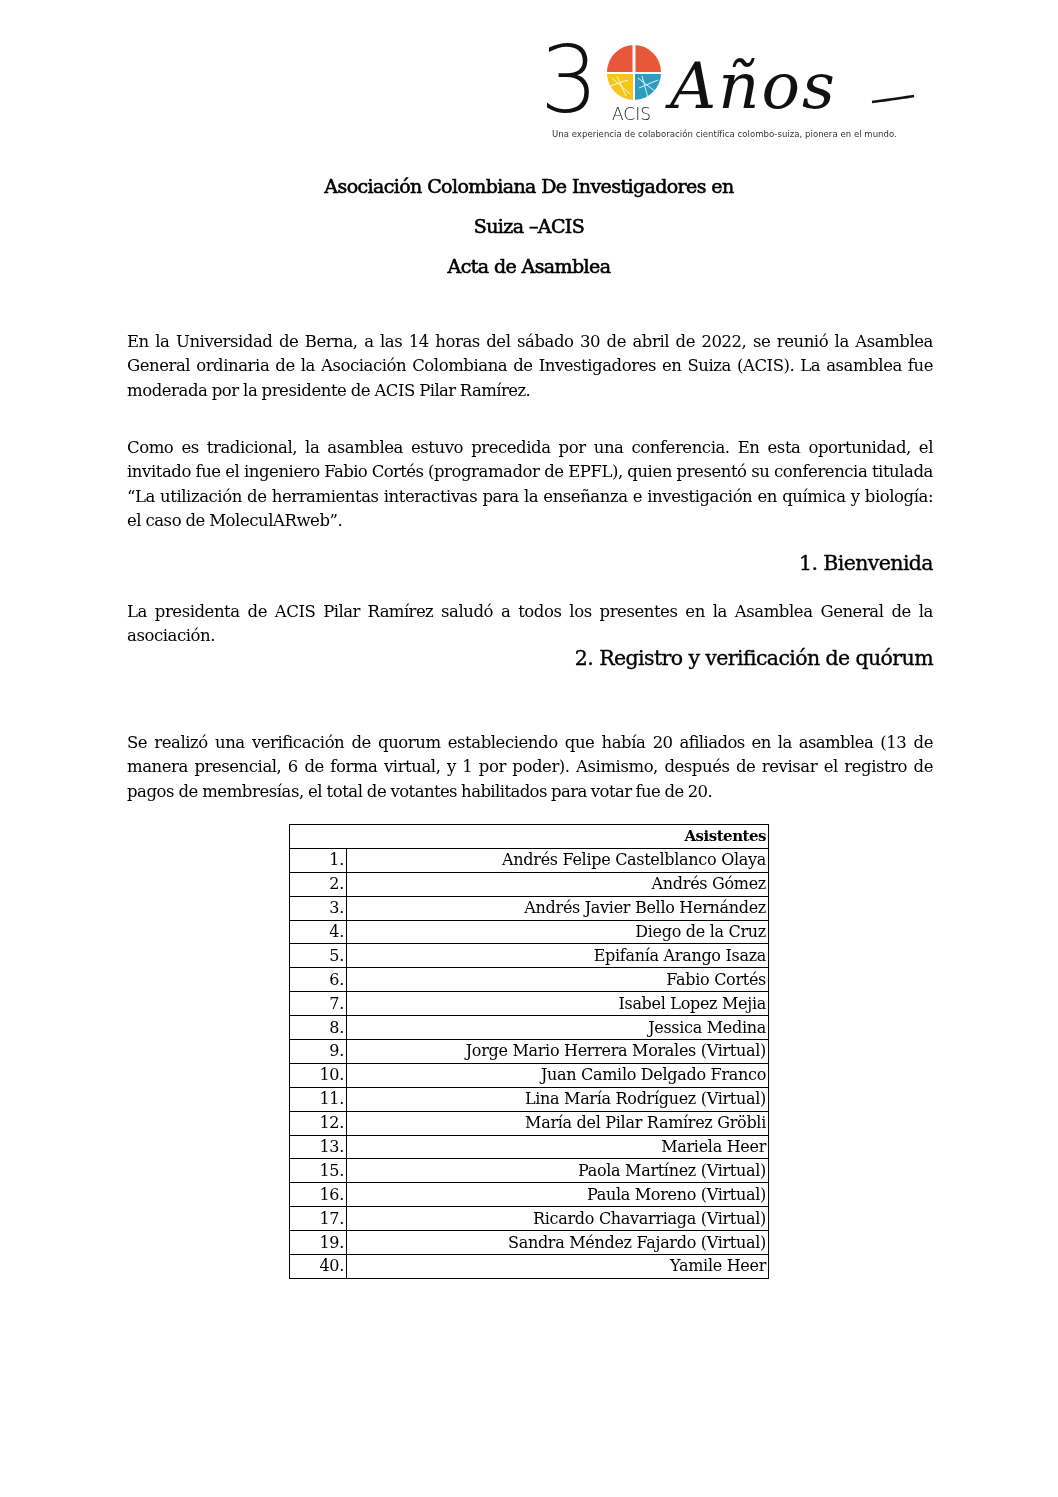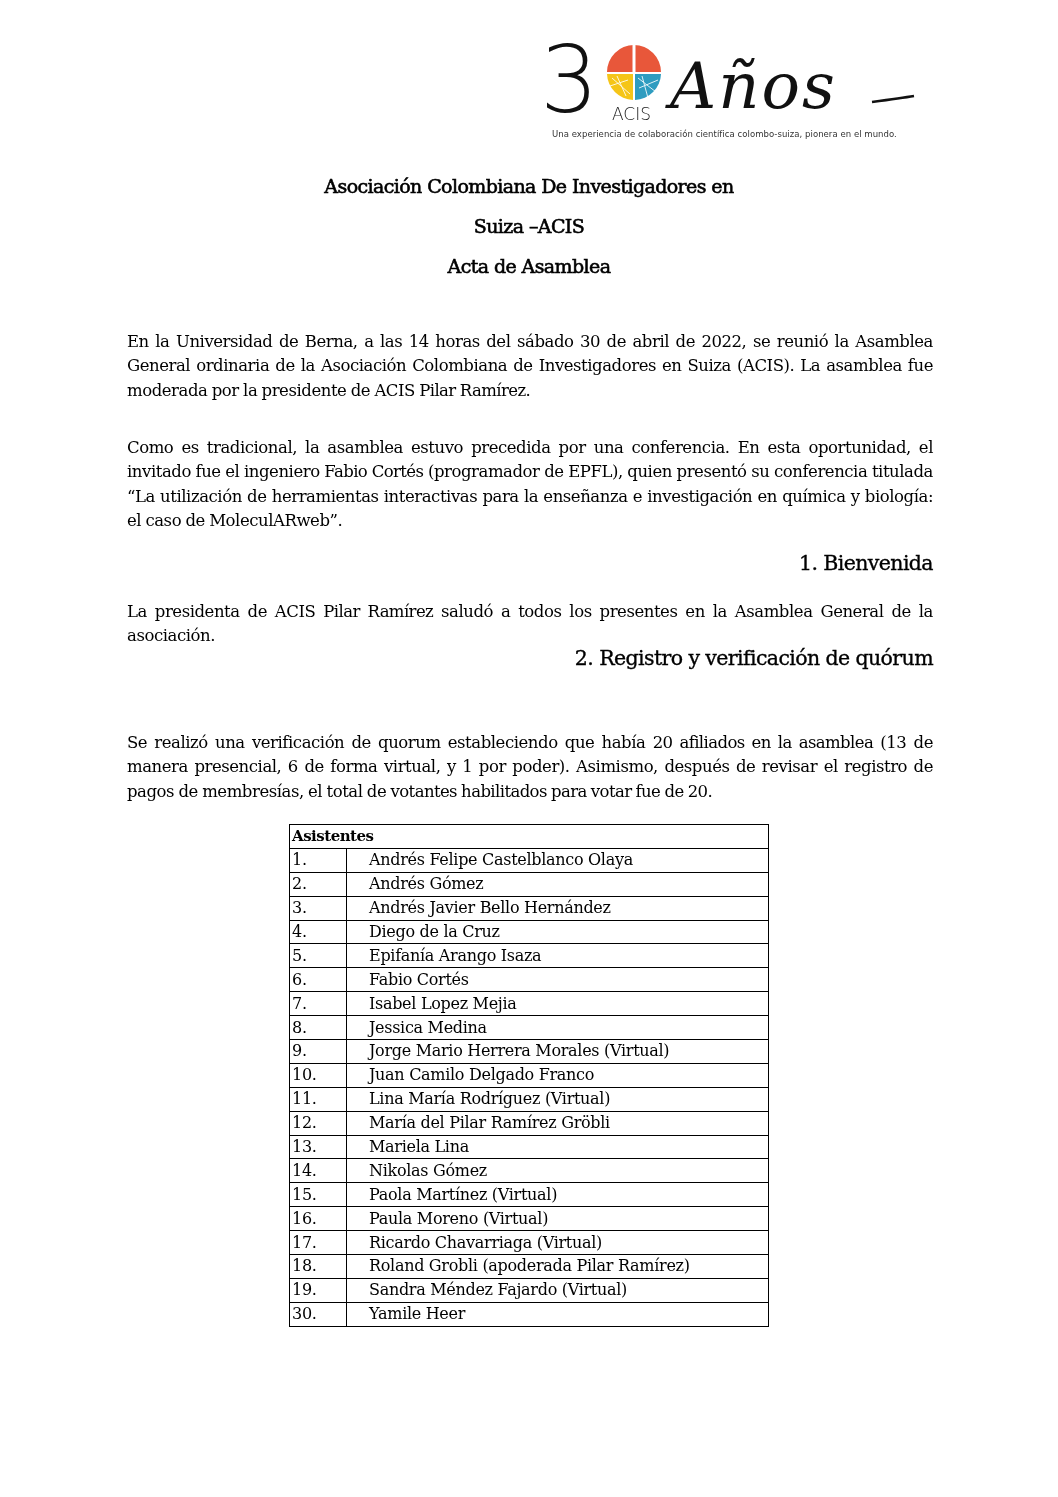--- a/index.html
+++ b/index.html
@@ -13,21 +13,21 @@
   
   .title { position: absolute; left: 100px; width: 858px; top: 166px; text-align: center; font-family: "DejaVu Serif", serif; font-size: 19px; line-height: 40px; font-weight: normal; -webkit-text-stroke: 0.6px #000; letter-spacing: -0.6px; }
   .title div { white-space: nowrap; }
 
   .para { position: absolute; left: 127px; width: 806px; font-family: "DejaVu Serif", serif; font-size: 16.5px; line-height: 24.4px; text-align: justify; letter-spacing: -0.45px; word-spacing: -0.5px; }
   .para b { font-weight: normal; letter-spacing: -0.6px; }
 
   .heading { position: absolute; left: 127px; width: 806px; text-align: right; font-family: "DejaVu Serif", serif; font-size: 20.5px; line-height: 28px; -webkit-text-stroke: 0.35px #000; letter-spacing: -0.6px; }
 
   table.att { position: absolute; left: 289px; top: 824px; width: 480px; border-collapse: collapse; font-family: "DejaVu Serif", serif; font-size: 16px; letter-spacing: -0.3px; }
-  table.att td, table.att th { border: 1.5px solid #000; padding: 0 2px; height: 22.9px; line-height: 20px; text-align: left; vertical-align: middle; }
+  table.att td, table.att th { border: 1.5px solid #000; padding: 0 2px; height: 22.9px; line-height: 20px; text-align: right; vertical-align: middle; }
   table.att th { font-weight: bold; font-size: 15px; letter-spacing: -0.5px; }
   table.att td.num { width: 52px; }
   table.att td.name { padding-left: 22px; }
 </style>
 </head>
 <body>
 
 <div class="logo">
   <svg width="380" height="92" viewBox="0 0 380 92">
 
@@ -129,44 +129,36 @@
       <tr>
         <td class="num">11.</td>
         <td class="name">Lina María Rodríguez (Virtual)</td>
       </tr>
       <tr>
         <td class="num">12.</td>
         <td class="name">María del Pilar Ramírez Gröbli</td>
       </tr>
       <tr>
         <td class="num">13.</td>
-        <td class="name">Mariela Lina</td>
-      </tr>
-      <tr>
-        <td class="num">14.</td>
-        <td class="name">Nikolas Gómez</td>
+        <td class="name">Mariela Heer</td>
       </tr>
       <tr>
         <td class="num">15.</td>
         <td class="name">Paola Martínez (Virtual)</td>
       </tr>
       <tr>
         <td class="num">16.</td>
         <td class="name">Paula Moreno (Virtual)</td>
       </tr>
       <tr>
         <td class="num">17.</td>
         <td class="name">Ricardo Chavarriaga (Virtual)</td>
       </tr>
       <tr>
-        <td class="num">18.</td>
-        <td class="name">Roland Grobli (apoderada Pilar Ramírez)</td>
-      </tr>
-      <tr>
         <td class="num">19.</td>
         <td class="name">Sandra Méndez Fajardo (Virtual)</td>
       </tr>
       <tr>
-        <td class="num">30.</td>
+        <td class="num">40.</td>
         <td class="name">Yamile Heer</td>
       </tr>
     </tbody>
 </table>
 
 </body></html>

